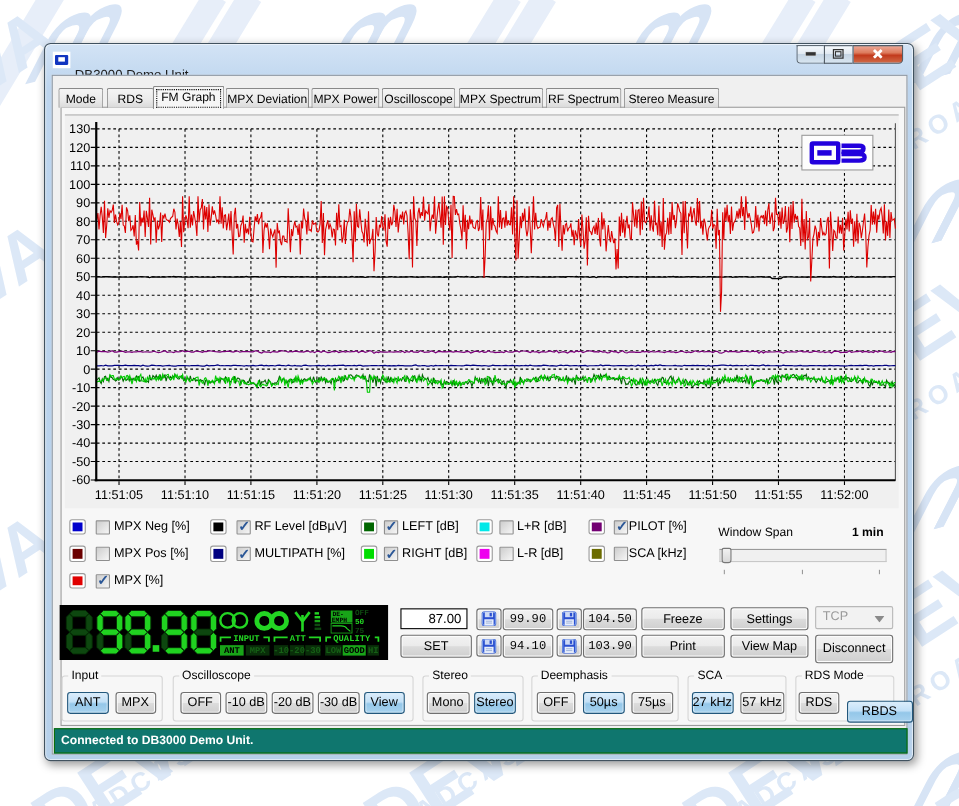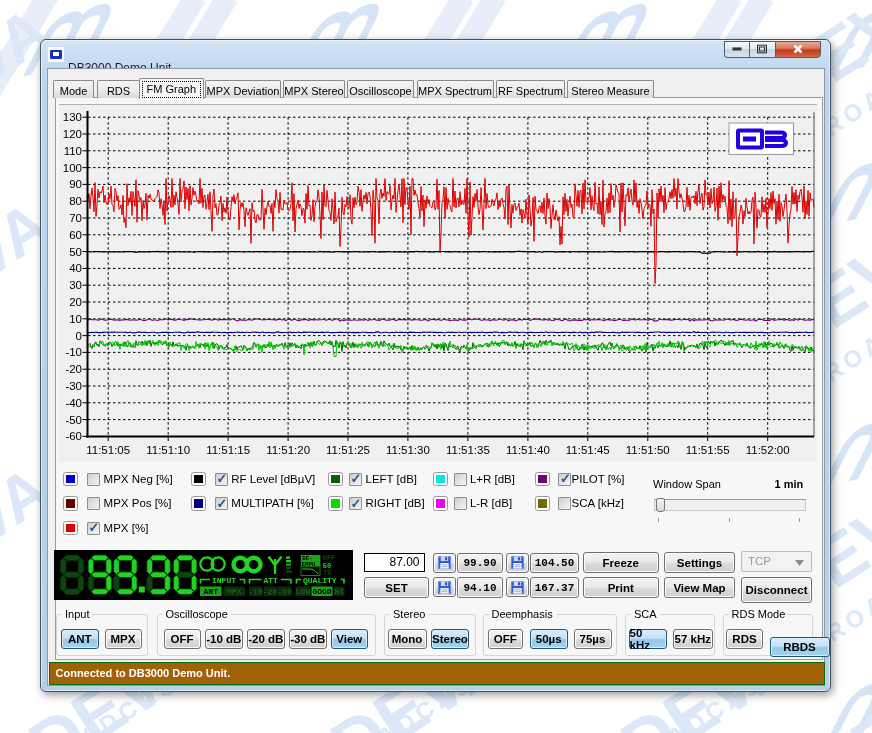--- a/index.html
+++ b/index.html
@@ -44,39 +44,39 @@
 .cb { position:absolute; width:13px; height:13px; background:linear-gradient(135deg,#cdcdcd,#f6f6f6);
   border:1px solid #8e8e8e; border-radius:1px; z-index:4; }
 .ck { position:absolute; left:0.5px; top:-2.5px; font-size:13px; font-weight:bold; color:#2b5797; }
 .lg { position:absolute; font-size:11.5px; color:#000; white-space:nowrap; z-index:4; }
 .led { position:absolute; left:54px; top:550px; z-index:4; }
 .freq { position:absolute; left:363.5px; top:552.5px; width:61px; height:19px; background:#fff;
   border:1px solid #000000; font-size:12px; text-align:right; padding-right:4px;
   font-family:"Liberation Sans",sans-serif; z-index:4; }
 .wbtn { position:absolute; background:linear-gradient(#f2f2f2,#ebebeb 48%,#dcdcdc 52%,#cfcfcf);
   border:1px solid #707070; border-radius:3px; display:flex; align-items:center; justify-content:center;
-  box-shadow:0 0 0 1px #fcfcfc inset; z-index:4;font-weight:bold; }
+  box-shadow:0 0 0 1px #fcfcfc inset; z-index:4; }
 .wbtn span { font-size:11.5px; color:#000; }
 .wbtn.mono span { font-family:"Liberation Mono",monospace; font-size:11px; }
 .wbtn.sel { background:linear-gradient(#dcedfb,#c2e0f7 45%,#94c7e9 55%,#a8d2ee);
   border-color:#22577c; box-shadow:0 0 0 1px #d8ecf9 inset; }
 .combo { position:absolute; left:741px; top:550.5px; width:71px; height:21px; background:#f2f2f2;
   border:1px solid #b8b8b8; border-radius:2px; z-index:4; }
 .combo span { position:absolute; left:6px; top:3px; font-size:11.5px; color:#9a9a9a; }
 .combo svg { position:absolute; right:7px; top:8px; }
 .wspan { position:absolute; left:653px; top:477.5px; font-size:11px; z-index:4; }
 .wmin { position:absolute; left:774.5px; top:477.5px; font-size:11px; z-index:4;font-weight:bold; }
 .slider { position:absolute; left:653.5px; top:498.5px; width:152.5px; height:12.5px;
   background:#f0f0f0; border:1px solid #c8c8c8; border-top-color:#9a9a9a; z-index:4; }
 .thumb { position:absolute; left:1px; top:-1.5px; width:9px; height:14px;
   background:linear-gradient(#f2f2f2,#d8d8d8); border:1px solid #777; border-radius:2px 2px 3px 3px; }
 .stick { position:absolute; top:518px; width:1px; height:4px; background:#999; z-index:4; }
 .grp { position:absolute; top:614px; height:42px; border:1px solid #d5d5d5; border-radius:3px; z-index:3; }
 .grplab { position:absolute; top:607.5px; background:#f7f7f7; padding:0 3px; font-size:11px; z-index:4; }
-.statusbar { position:absolute; left:48.5px; top:661.5px; width:776px; height:23.5px; background:#a16207;
+.statusbar { position:absolute; left:48.5px; top:661.5px; width:776px; height:23.5px; background:#0f766e;
   border:1px solid #0a6e0a; z-index:4; }
 .statusbar span { position:absolute; left:6px; top:4.5px; color:#fff; font-weight:bold; font-size:11px; }
 </style></head>
 <body>
 <svg class="wm" width="872" height="733" viewBox="0 0 872 733">
 <defs>
       <g id="arcs" fill="none" stroke="#d7e4f5" stroke-width="11">
         <path d="M8 62 L8 26 Q8 9 25 9 Q42 9 42 26 L42 62"></path>
         <path d="M42 62 L42 26 Q42 9 59 9 Q76 9 76 26 L76 62"></path>
       </g>
@@ -183,21 +183,21 @@
       <svg width="9" height="9" viewBox="0 0 9 9">
         <path d="M1 1 L8 8 M8 1 L1 8" stroke="#fff" stroke-width="2.6"></path>
       </svg>
     </div>
 </div>
 <div class="client"></div>
 <div class="tab" style="left:53px;width:41px"><span>Mode</span></div>
 <div class="tab" style="left:97px;width:43px"><span>RDS</span></div>
 <div class="tab seltab" style="left:139px;width:64.5px"><span>FM Graph</span></div>
 <div class="tab" style="left:205px;width:76px"><span>MPX Deviation</span></div>
-<div class="tab" style="left:283px;width:62px"><span>MPX Stereo</span></div>
+<div class="tab" style="left:283px;width:62px"><span>MPX Power</span></div>
 <div class="tab" style="left:347px;width:67px"><span>Oscilloscope</span></div>
 <div class="tab" style="left:416.5px;width:77px"><span>MPX Spectrum</span></div>
 <div class="tab" style="left:496px;width:69px"><span>RF Spectrum</span></div>
 <div class="tab" style="left:567px;width:87px"><span>Stereo Measure</span></div>
 <div class="tabpage"></div>
 <div class="chartpane"></div>
 <svg class="chart" width="766" height="362" viewBox="0 0 766 362">
 <line x1="34" y1="17.2" x2="760" y2="17.2" stroke="#000" stroke-width="1" stroke-dasharray="2.5,2.5"></line>
 <line x1="34" y1="34.0" x2="760" y2="34.0" stroke="#000" stroke-width="1" stroke-dasharray="2.5,2.5"></line>
 <line x1="34" y1="50.8" x2="760" y2="50.8" stroke="#000" stroke-width="1" stroke-dasharray="2.5,2.5"></line>
@@ -528,21 +528,21 @@
       <rect x="1" y="1" width="14" height="14" rx="2" fill="#2a4fd0"></rect>
       <rect x="1.8" y="1.8" width="12.4" height="12.4" rx="1.5" fill="none" stroke="#7ea0e8" stroke-width="1"></rect>
       <rect x="4" y="1.5" width="8" height="5" fill="#cdd9f5"></rect>
       <rect x="8.6" y="2.3" width="2.2" height="3.4" fill="#2a4fd0"></rect>
       <rect x="3.5" y="8.5" width="9" height="6" fill="#e8eefb"></rect>
       <line x1="5" y1="10.4" x2="11" y2="10.4" stroke="#9bb0d8" stroke-width="0.9"></line>
       <line x1="5" y1="12.2" x2="11" y2="12.2" stroke="#9bb0d8" stroke-width="0.9"></line>
     </svg>
   </div>
 <div class="wbtn mono" style="left:530px;top:577px;width:49px;height:21px;">
-    <span>167.37</span>
+    <span>103.90</span>
   </div>
 <div class="wbtn" style="left:583px;top:552px;width:75.5px;height:21px;">
     <span>Freeze</span>
   </div>
 <div class="wbtn" style="left:664px;top:552px;width:71px;height:21px;">
     <span>Settings</span>
   </div>
 <div class="combo">
     <span>TCP</span>
     <svg width="9" height="6" viewBox="0 0 9 6">
@@ -598,21 +598,21 @@
   </div>
 <div class="wbtn sel" style="left:530px;top:629px;width:37.5px;height:19.5px;">
     <span>50µs</span>
   </div>
 <div class="wbtn" style="left:573.5px;top:629px;width:38px;height:19.5px;">
     <span>75µs</span>
   </div>
 <div class="grp" style="left:625px;width:89.5px"></div>
 <div class="grplab" style="left:631px">SCA</div>
 <div class="wbtn sel" style="left:628.5px;top:629px;width:38px;height:19.5px;">
-    <span>50 kHz</span>
+    <span>27 kHz</span>
   </div>
 <div class="wbtn" style="left:672.5px;top:629px;width:40.5px;height:19.5px;">
     <span>57 kHz</span>
   </div>
 <div class="grp" style="left:722.5px;width:90px"></div>
 <div class="grplab" style="left:728.5px">RDS Mode</div>
 <div class="wbtn" style="left:726px;top:629px;width:37px;height:19.5px;">
     <span>RDS</span>
   </div>
 <div class="wbtn sel" style="left:769.5px;top:637px;width:60px;height:19.5px;">

